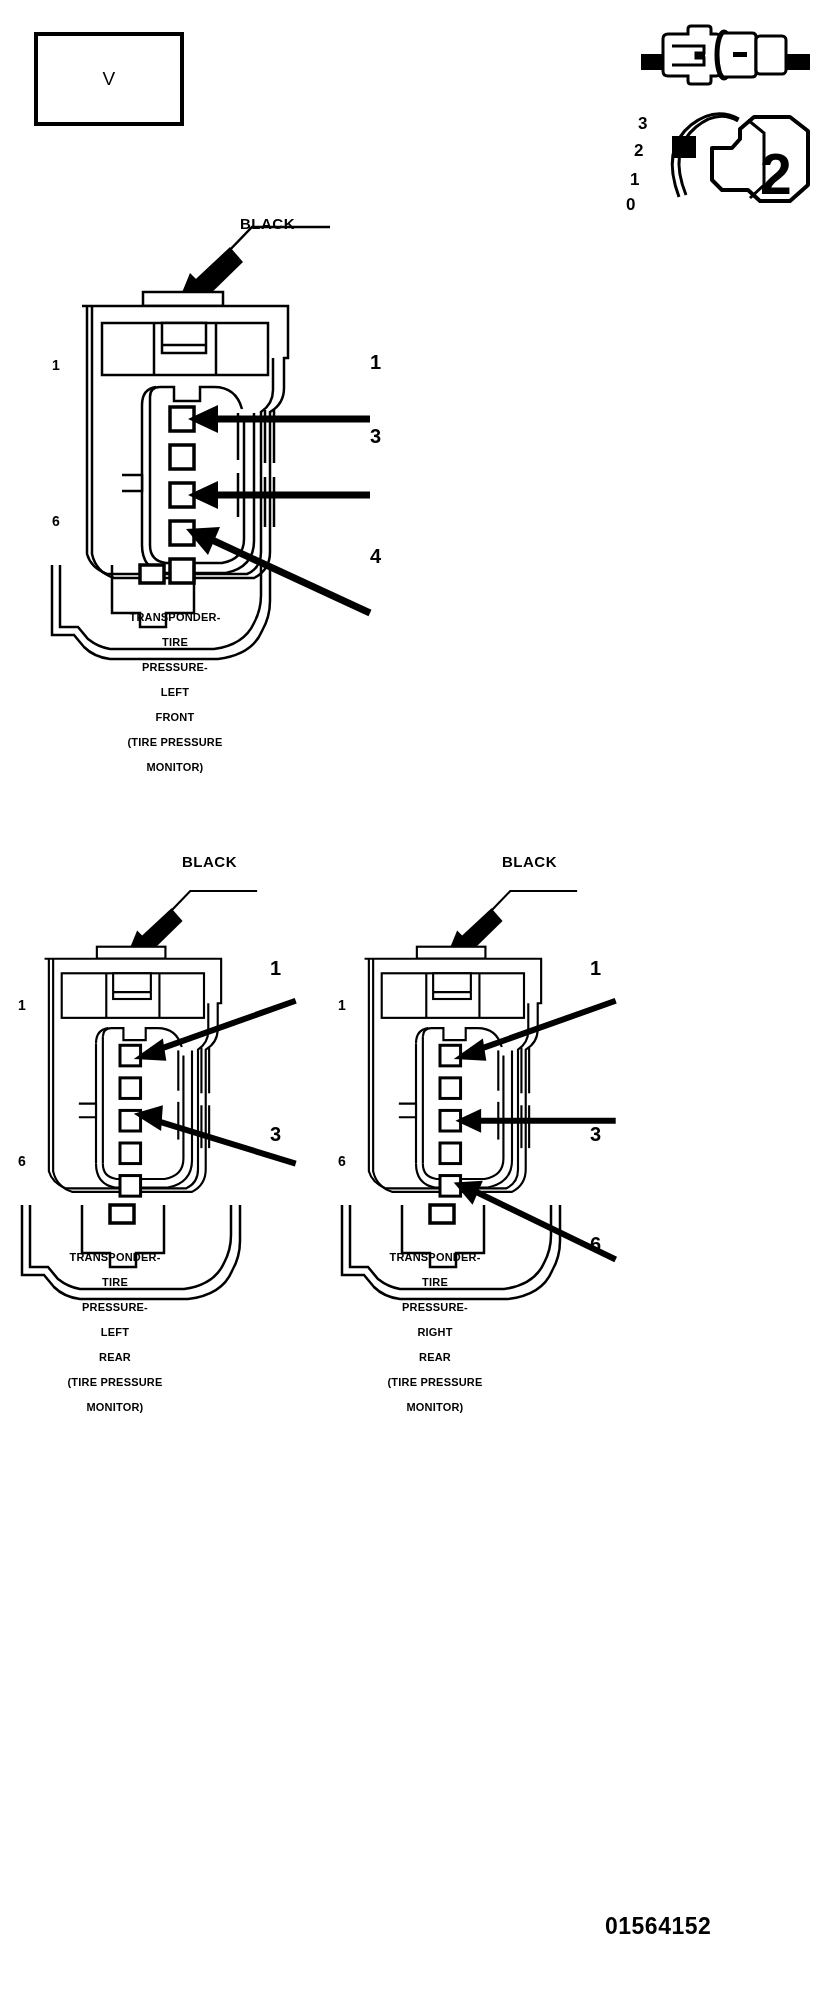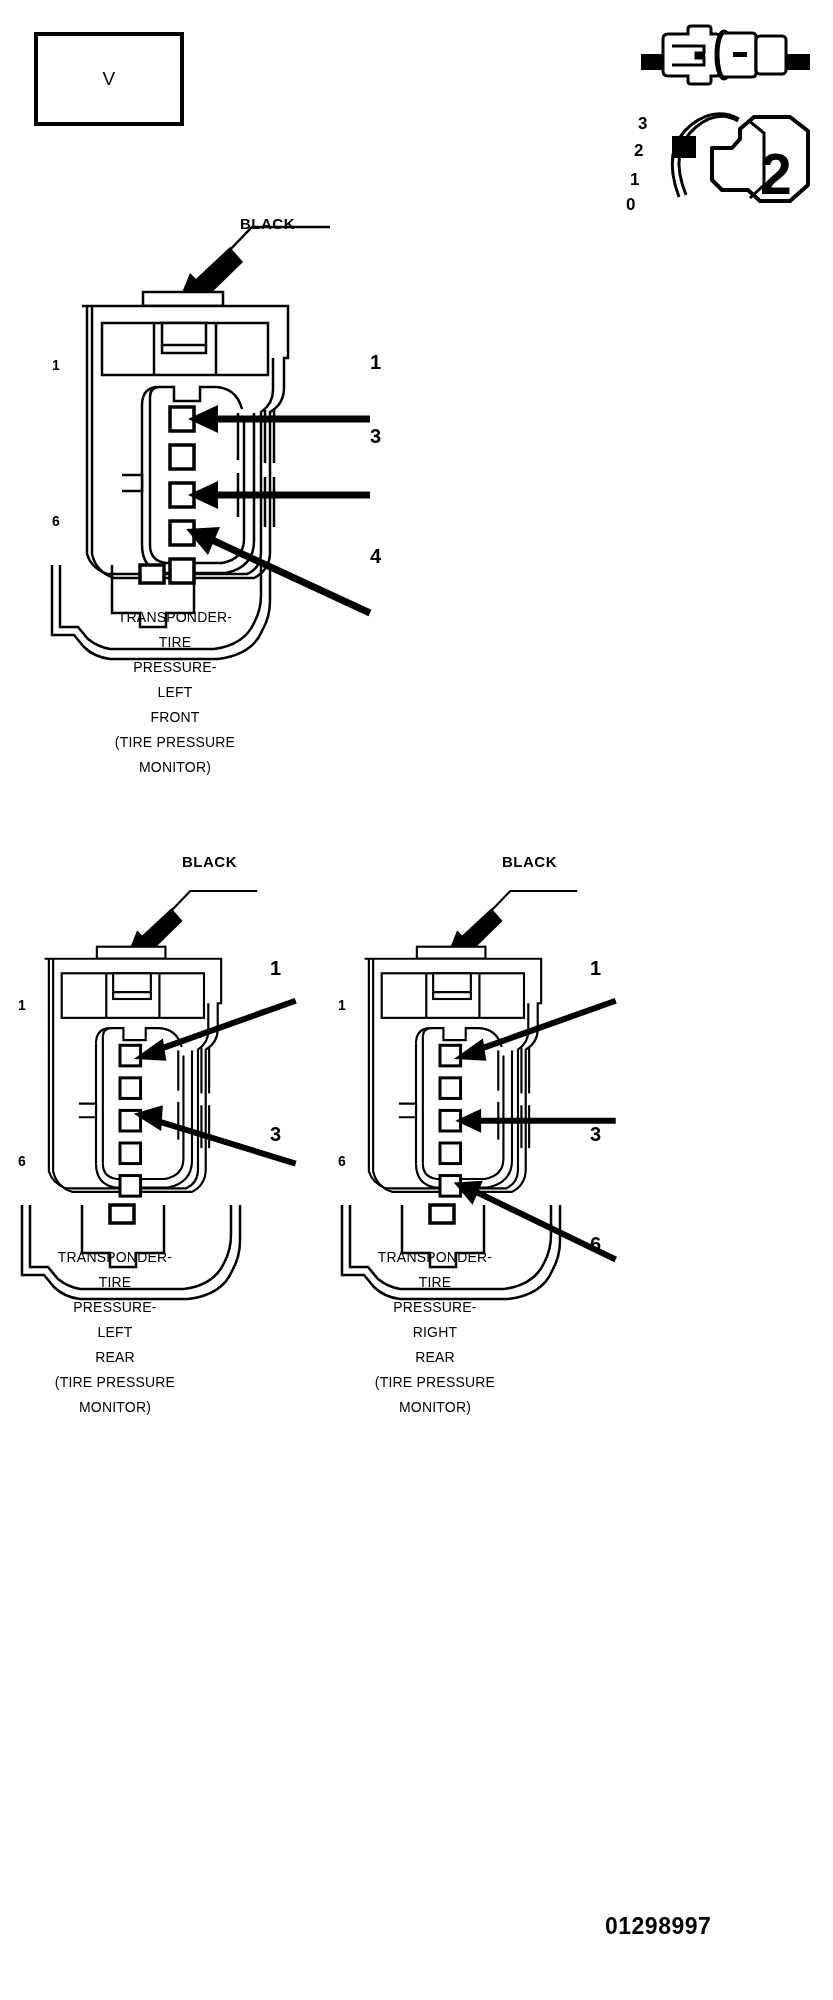--- a/index.html
+++ b/index.html
@@ -25,22 +25,22 @@
 
   
   .symbols{position:absolute;}
 
   
   .conn-group{position:absolute;}
 
   .conn-caption{
     position:absolute;
     text-align:center;
-    font-size:14px;
-    font-weight:normal;
+    font-size:11px;
+    font-weight:bold;
     line-height:25px;
     letter-spacing:0.2px;
     white-space:pre-line;
   }
 
   .black-label{
     position:absolute;
     font-size:15px;
     font-weight:bold;
     letter-spacing:0.5px;
@@ -351,15 +351,15 @@
 
     <div class="conn-caption" style="left:0px;top:400px;width:230px;">TRANSPONDER-
 TIRE
 PRESSURE-
 RIGHT
 REAR
 (TIRE PRESSURE
 MONITOR)</div>
   </div>
 
-  <div class="figure-id" style="left:605px;top:1913px;">01298997</div>
+  <div class="figure-id" style="left:605px;top:1913px;">01564152</div>
 
 </div>
 
 </body></html>

